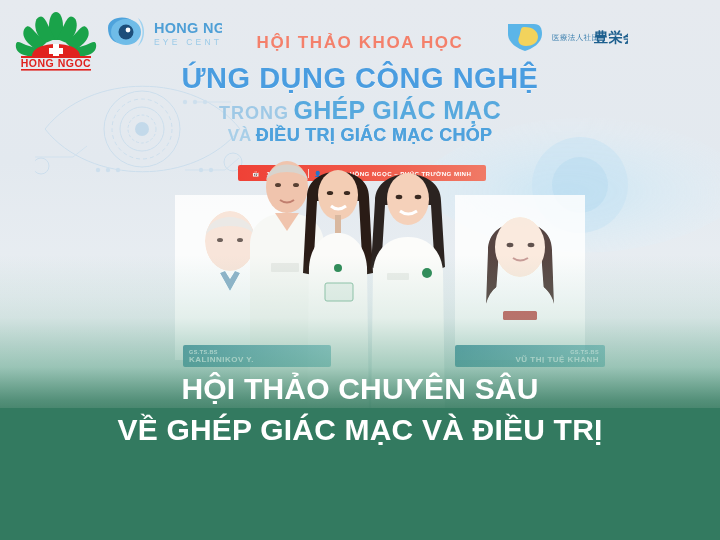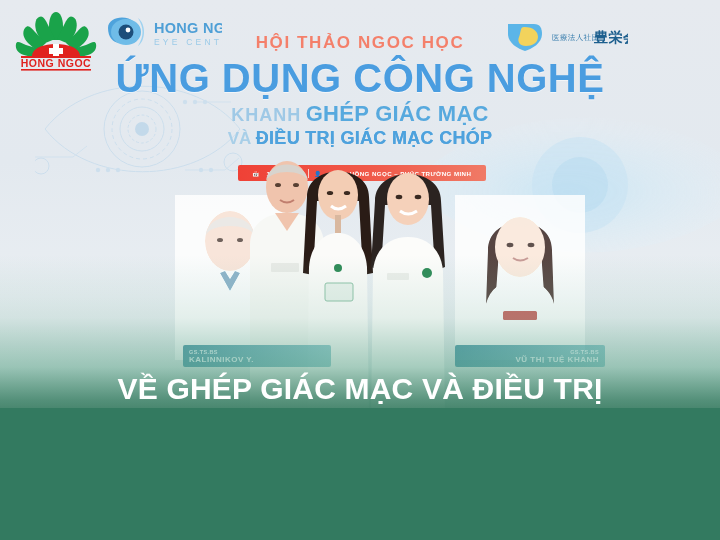--- a/index.html
+++ b/index.html
@@ -29,27 +29,27 @@
     opacity:.75;
   }
 
   
   #banner { position:absolute; left:0; top:34px; width:720px; text-align:center; }
   .bl1 {
     color:#f4806b; font-size:17px; font-weight:700; letter-spacing:1.6px;
     line-height:1.1;
   }
   .bl2 {
-    color:#4a9de0; font-size:40px; font-weight:800; letter-spacing:.5px;
-    line-height:1.12; margin-top:3px;
+    color:#4a9de0; font-size:29px; font-weight:800; letter-spacing:.5px;
+    line-height:1.12; margin-top:9px;
     text-shadow:0 1px 0 rgba(255,255,255,.55);
   }
   .bl3 { margin-top:2px; line-height:1.12; }
   .bl3 .sm { color:#9fc9e6; font-size:18px; font-weight:700; letter-spacing:1px; }
-  .bl3 .lg { color:#57a9de; font-size:22px; font-weight:800; letter-spacing:.3px;text-align:right; }
+  .bl3 .lg { color:#57a9de; font-size:25px; font-weight:800; letter-spacing:.3px;text-align:right; }
   .bl4 { margin-top:1px; line-height:1.12; }
   .bl4 .sm { color:#a8cfe8; font-size:17px; font-weight:700;margin-top:14px; }
   .bl4 .lg {
     font-size:18px; font-weight:800; letter-spacing:.3px;
     background:linear-gradient(180deg,#6fc2ec 0%,#3f93d6 60%,#8fd0ef 100%);
     -webkit-background-clip:text; background-clip:text; color:#4ea2dd;
   }
 
   
   #infostrip {
@@ -147,24 +147,24 @@
           <stop offset="60%" stop-color="#d8edf8" stop-opacity=".5"></stop>
           <stop offset="100%" stop-color="#e8f3fa" stop-opacity="0"></stop>
         </radialGradient>
       </defs>
       <path d="M-20 130 C60 40,250 40,330 130 C250 220,60 220,-20 130 Z" fill="url(#rg)"></path>
       <circle cx="150" cy="130" r="48" fill="#bde0f4" opacity=".55"></circle>
       <circle cx="150" cy="130" r="28" fill="#a8d6ef" opacity=".5"></circle>
     </svg>
 
     <div id="banner">
-      <div class="bl1">HỘI THẢO NGOC HỌC</div>
+      <div class="bl1">HỘI THẢO KHOA HỌC</div>
       <div class="bl2">ỨNG DỤNG CÔNG NGHỆ</div>
       <div class="bl3">
-        <span class="sm">KHANH</span>
+        <span class="sm">TRONG</span>
         <span class="lg">GHÉP GIÁC MẠC</span>
       </div>
       <div class="bl4">
         <span class="sm">VÀ</span>
         <span class="lg">ĐIỀU TRỊ GIÁC MẠC CHÓP</span>
       </div>
     </div>
 
     <div id="infostrip">
       <span class="tiny-ico">📅</span>
@@ -292,16 +292,17 @@
       <path d="M4 6 L30 6 C36 6,38 10,38 16 C38 25,28 31,21 33 C14 31,4 25,4 16 Z" fill="#5bb5e8"></path>
       <path d="M20 9 C30 9,34 14,34 19 C34 25,28 28,22 28 C16 28,13 24,15 19 C17 14,16 9,20 9Z" fill="#f2d35c"></path>
     </g>
     <text x="48" y="22" font-family="DejaVu Sans, sans-serif" font-size="7.5" fill="#3b7fae" letter-spacing=".4">医療法人社団</text>
     <text x="90" y="24" font-family="DejaVu Sans, sans-serif" font-size="14" font-weight="bold" fill="#1d5f8e" letter-spacing=".5">豊栄会</text>
   </svg>
 
   <div id="greenpanel"></div>
 
   <div id="title-block">
+    <div class="tline">HỘI THẢO CHUYÊN SÂU</div>
     <div class="tline">VỀ GHÉP GIÁC MẠC VÀ ĐIỀU TRỊ</div>
   </div>
 
 </div>
 
 </body></html>

